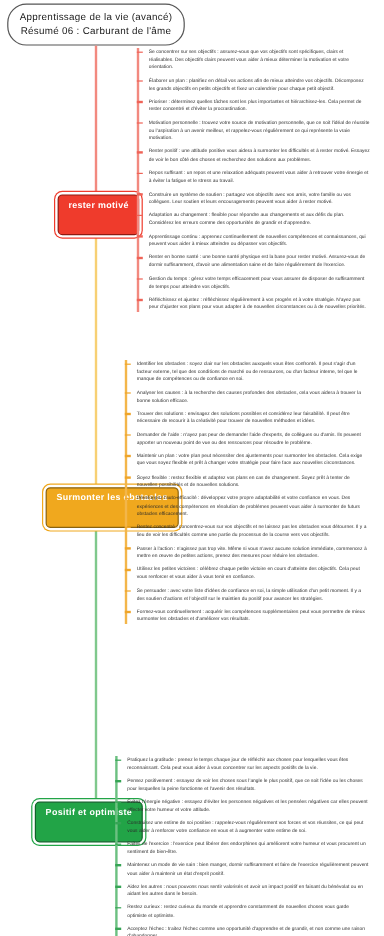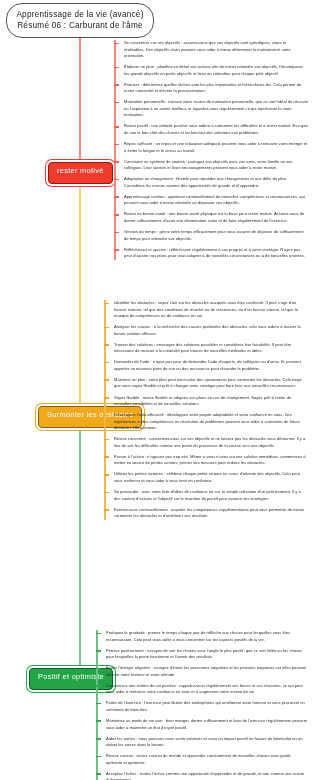--- a/index.html
+++ b/index.html
@@ -43,24 +43,24 @@
     left: 79px;
   }
   .trunk.red    { top: 38px;  height: 130px; background: #f2897f; }
   .trunk.yellow { top: 168px; height: 242px; background: #f7d074; }
   .trunk.green  { top: 410px; height: 262px; background: #7fc88c; }
 
   
   .node {
     position: absolute;
     display: inline-block;
-    padding: 3px 8px 8px 8px;
+    padding: 3px 8px 20px 8px;
     border-radius: 4px;
     font-size: 7.4px;
-    font-weight: normal;
+    font-weight: bold;
     color: #ffffff;
     letter-spacing: 0.3px;
     white-space: nowrap;
     text-align: center;
   }
   .node.n-red {
     left: 48px; top: 162px;
     background: #ef3b2c;
     border: 1.6px solid #8f1a10;
     box-shadow: 0 0 0 2px #ffffff, 0 0 0 3px #ef3b2c;

